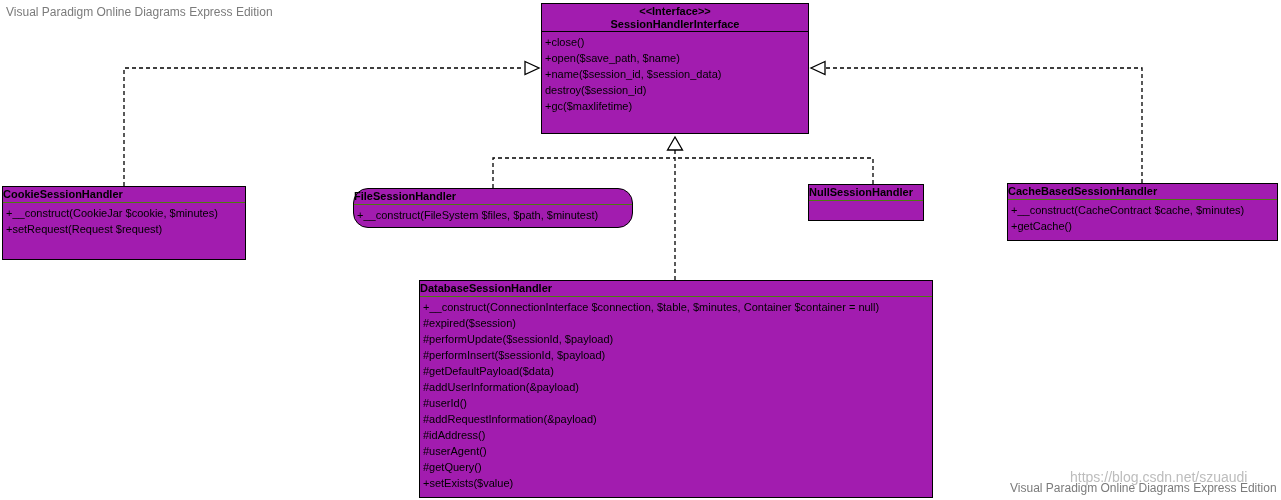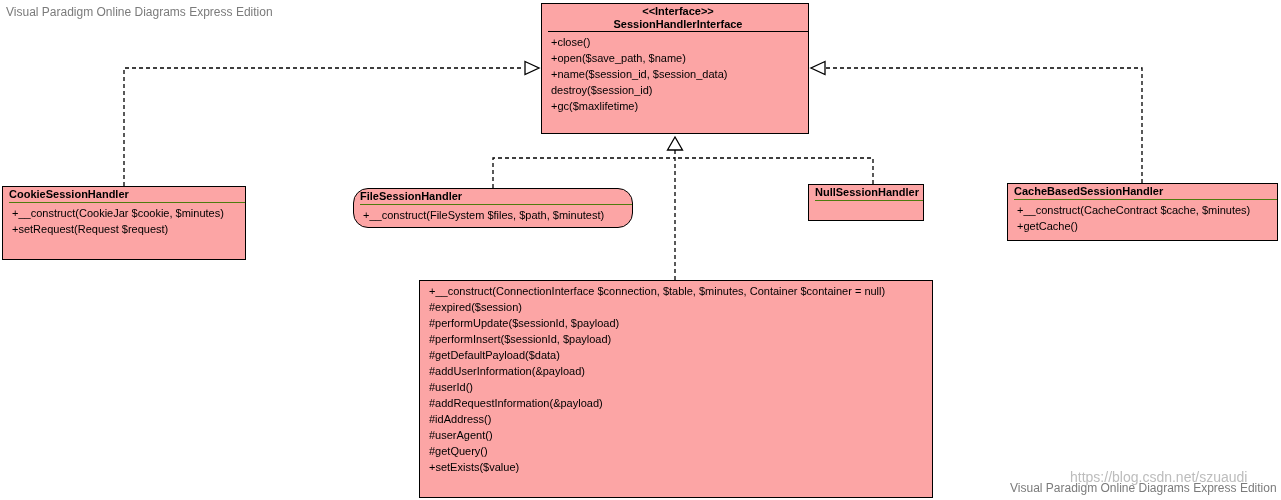--- a/index.html
+++ b/index.html
@@ -12,26 +12,25 @@
     font-family: "Liberation Sans", sans-serif;
   }
   .connectors {
     position: absolute;
     left: 0; top: 0;
     width: 1281px; height: 500px;
     z-index: 1;
   }
   .uml-box {
     position: absolute;
-    background: #fca5a5;
+    background: #a21caf;
     border: 1px solid #000000;
     box-sizing: border-box;
     z-index: 2;
     color: #000000;
-    padding-left: 6px;
   }
   .uml-title {
     border-bottom: 1px solid #4d7c0f;
     font-weight: bold;
     font-size: 11px;
     line-height: 15px;
     height: 15px;
     overflow: hidden;
     white-space: nowrap;
   }
@@ -128,20 +127,21 @@
 
   <div class="uml-box" style="left:1007px; top:183px; width:271px; height:58px;">
     <div class="uml-title">CacheBasedSessionHandler</div>
     <div class="uml-body">
       <div class="m">+__construct(CacheContract $cache, $minutes)</div>
       <div class="m">+getCache()</div>
     </div>
   </div>
 
   <div class="uml-box" style="left:419px; top:280px; width:514px; height:218px;">
+    <div class="uml-title">DatabaseSessionHandler</div>
     <div class="uml-body">
       <div class="m">+__construct(ConnectionInterface $connection, $table, $minutes, Container $container = null)</div>
       <div class="m">#expired($session)</div>
       <div class="m">#performUpdate($sessionId, $payload)</div>
       <div class="m">#performInsert($sessionId, $payload)</div>
       <div class="m">#getDefaultPayload($data)</div>
       <div class="m">#addUserInformation(&amp;payload)</div>
       <div class="m">#userId()</div>
       <div class="m">#addRequestInformation(&amp;payload)</div>
       <div class="m">#idAddress()</div>

